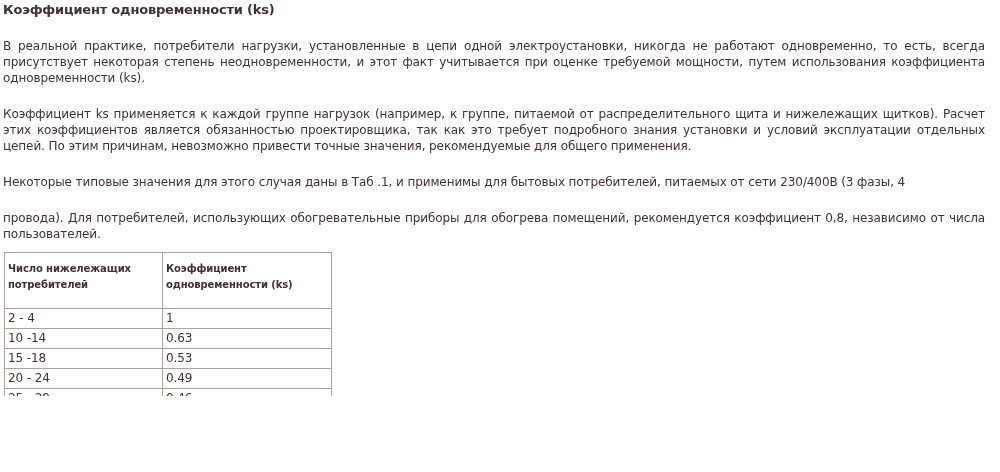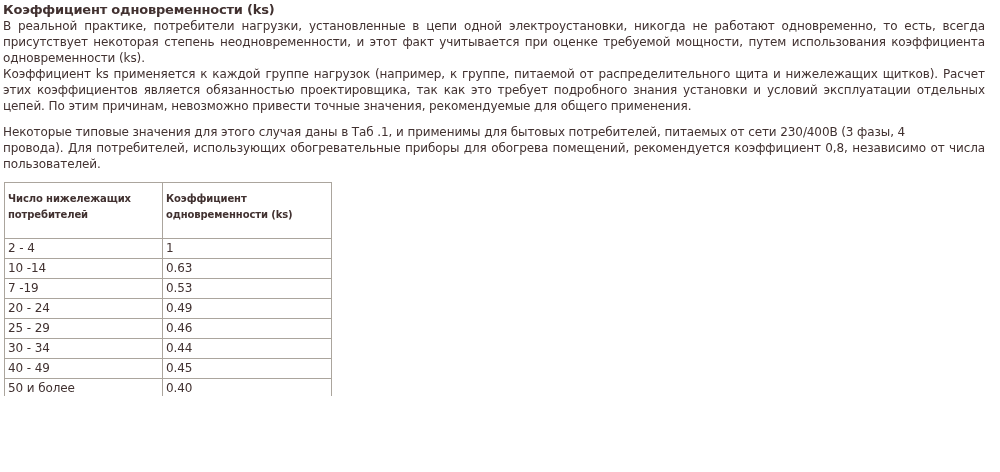--- a/index.html
+++ b/index.html
@@ -24,20 +24,21 @@
   .section {
     margin: 0 0 10px 0;
   }
   .heading {
     font-size: 13px;
     font-weight: bold;
     letter-spacing: -0.2px;
   }
   .para {
     text-align: justify;
+    margin-top: 20px;
   }
   table.ks-table {
     border-collapse: collapse;
     table-layout: fixed;
     width: 327px;
     margin-left: 1px;
     font-size: 12px;
     line-height: 16px;
   }
   table.ks-table th,
@@ -90,21 +91,21 @@
     <tbody>
         <tr>
           <td>2 - 4</td>
           <td>1</td>
         </tr>
         <tr>
           <td>10 -14</td>
           <td>0.63</td>
         </tr>
         <tr>
-          <td>7 -19</td>
+          <td>15 -18</td>
           <td>0.53</td>
         </tr>
         <tr>
           <td>20 - 24</td>
           <td>0.49</td>
         </tr>
         <tr>
           <td>25 - 29</td>
           <td>0.46</td>
         </tr>

